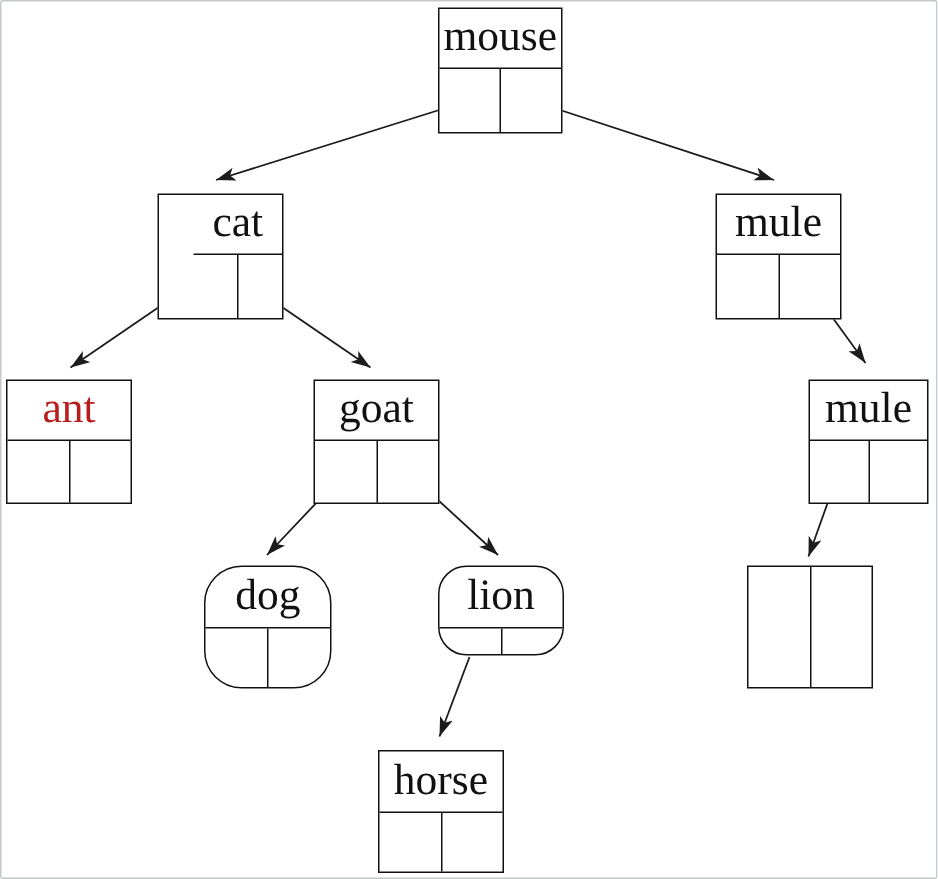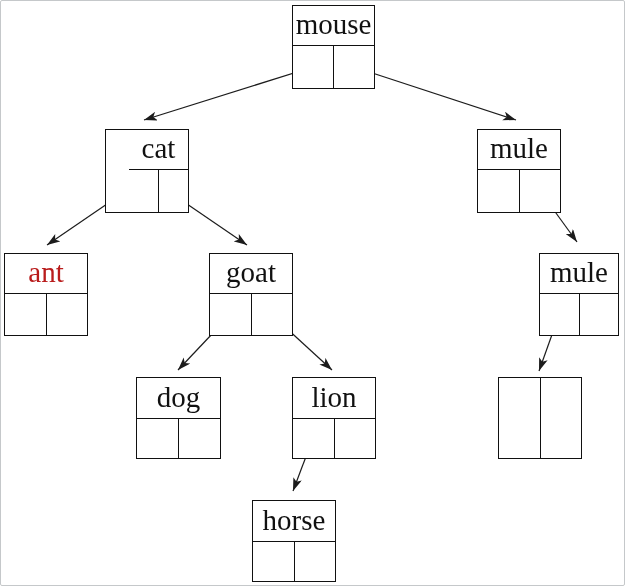--- a/index.html
+++ b/index.html
@@ -120,28 +120,28 @@
         <div class="cell right"></div>
       </div>
     </div>
       <div class="node" style="left: 538px; top: 252px; width: 80px; height: 83px;">
       <div class="node-label" style="height: 40px; line-height: 37px; color: rgb(17, 17, 17);">mule</div>
       <div class="node-cells">
         <div class="cell left"></div>
         <div class="cell right"></div>
       </div>
     </div>
-      <div class="node" style="left: 135px; top: 376px; width: 85px; height: 82px;">
+      <div class="node" style="left: 135px; top: 376px; width: 85px; height: 82px; border-radius: 25px;">
       <div class="node-label" style="height: 41px; line-height: 38px; color: rgb(17, 17, 17);">dog</div>
       <div class="node-cells">
         <div class="cell left"></div>
         <div class="cell right"></div>
       </div>
     </div>
-      <div class="node" style="left: 291px; top: 376px; width: 84px; height: 82px;">
+      <div class="node" style="left: 291px; top: 376px; width: 84px; height: 60px; border-radius: 19px;">
       <div class="node-label" style="height: 41px; line-height: 38px; color: rgb(17, 17, 17);">lion</div>
       <div class="node-cells">
         <div class="cell left"></div>
         <div class="cell right"></div>
       </div>
     </div>
       <div class="node" style="left: 497px; top: 376px; width: 84px; height: 82px;">
       <div class="node-cells">
         <div class="cell left"></div>
         <div class="cell right"></div>

